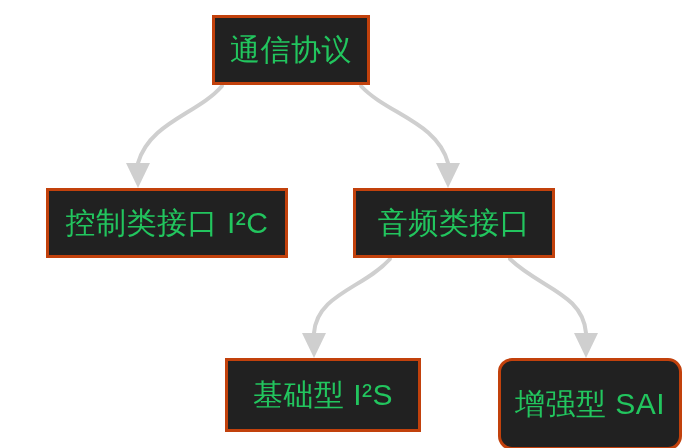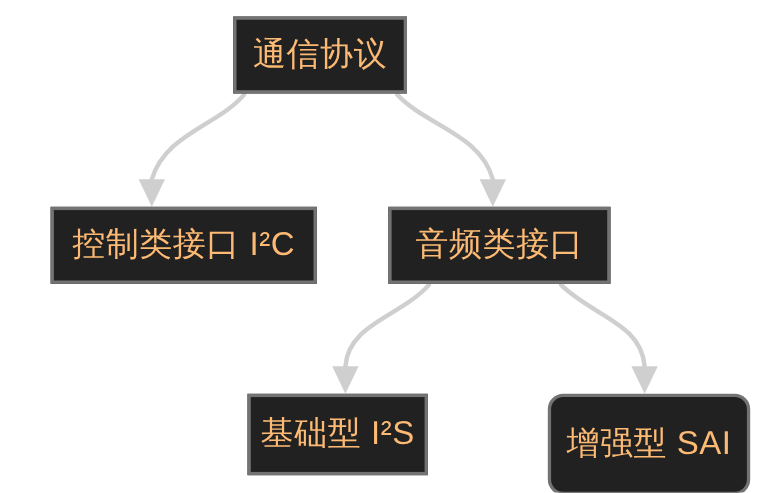--- a/index.html
+++ b/index.html
@@ -19,34 +19,34 @@
     position: absolute;
     left: 0;
     top: 0;
     width: 694px;
     height: 448px;
   }
   .node {
     position: absolute;
     box-sizing: border-box;
     background: #212121;
-    border: 3px solid #737373;
-    color: #fdba74;
+    border: 3px solid #c2410c;
+    color: #22c55e;
     display: flex;
     align-items: center;
     justify-content: center;
     font-size: 30px;
     line-height: 1;
     white-space: nowrap;
     letter-spacing: 0.5px;
   }
   #n-protocol  { left: 212px; top: 15px;  width: 158px; height: 70px; }
   #n-control   { left: 15px;  top: 188px; width: 242px; height: 70px; margin-left: 31px; }
   #n-audio     { left: 353px; top: 188px; width: 202px; height: 70px; }
-  #n-basic     { left: 225px; top: 358px; width: 164px; height: 74px; }
+  #n-basic     { left: 225px; top: 358px; width: 196px; height: 74px; }
   #n-enhanced  { left: 498px; top: 358px; width: 184px; height: 92px; border-radius: 14px; }
   .edge {
     stroke: #CFCFCF;
     stroke-width: 4;
     fill: none;
     stroke-linecap: round;
   }
   .arrowhead {
     fill: #CFCFCF;
     stroke: none;

